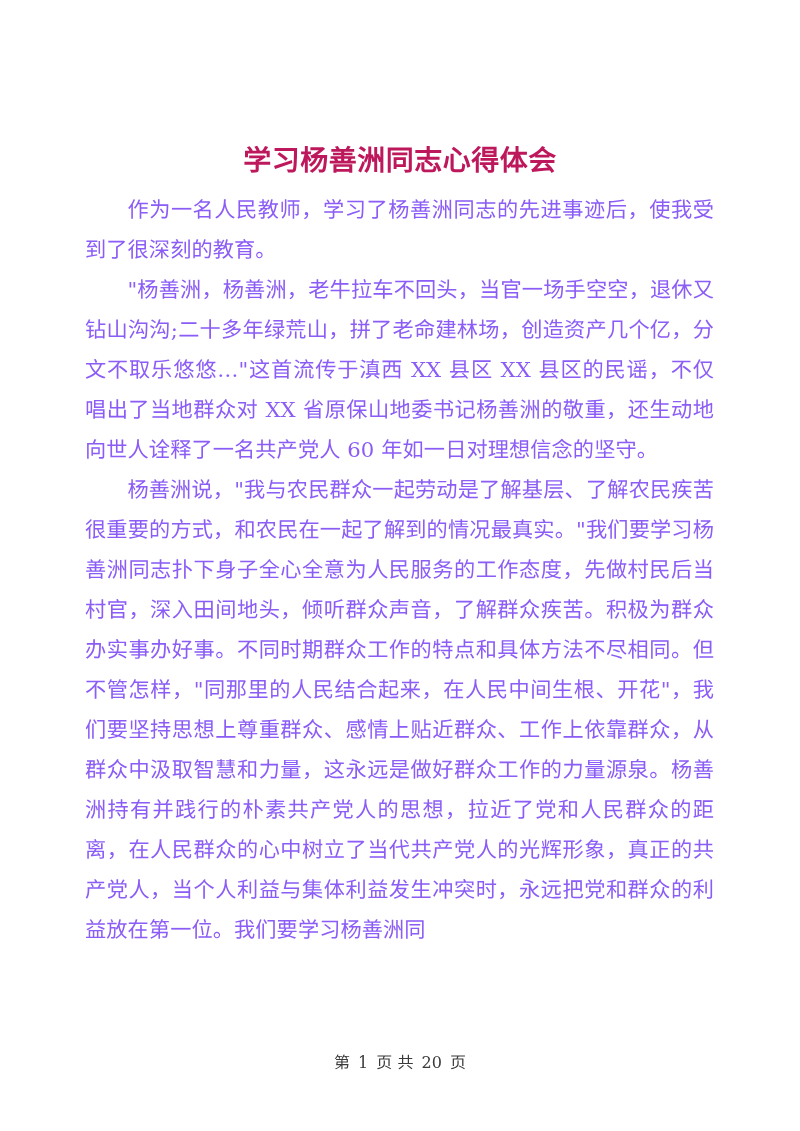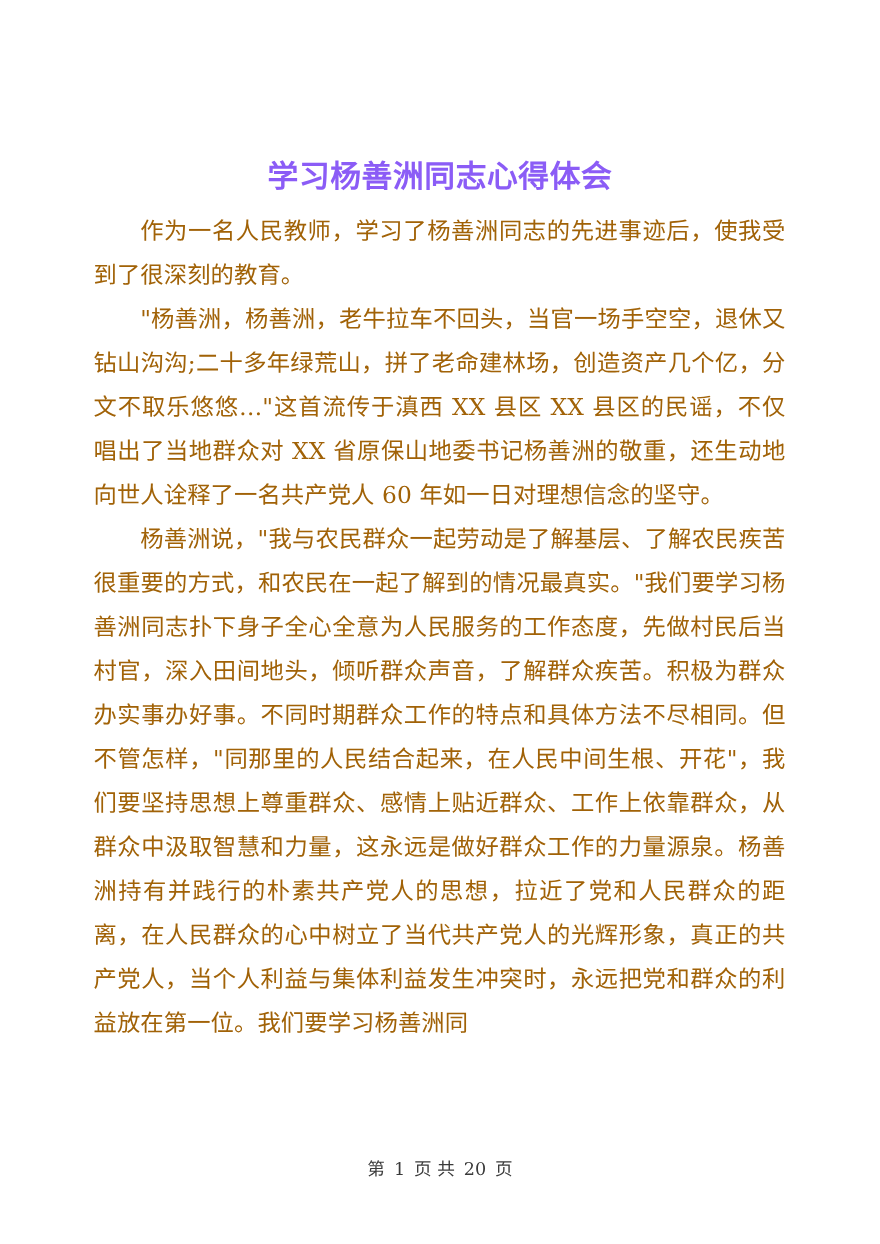--- a/index.html
+++ b/index.html
@@ -28,39 +28,39 @@
   .doc-title {
     position: absolute;
     top: 124px;
     left: 0;
     width: 800px;
     text-align: center;
     font-family: "DejaVu Serif", "Liberation Serif", serif;
     font-size: 28px;
     font-weight: 700;
     line-height: 36px;
-    color: #8b5cf6;
+    color: #be185d;
     letter-spacing: 0.5px;
     white-space: nowrap;
   }
 
   
   .body-block {
     position: absolute;
     top: 190px;
     left: 85px;
     width: 629px;
   }
 
   .doc-para {
     margin: 0;
     font-family: "DejaVu Serif", "Liberation Serif", serif;
     font-size: 21.2px;
     line-height: 40px;
-    color: #a16207;
+    color: #8b5cf6;
     text-align: justify;
     text-justify: inter-ideograph;
     text-indent: 2em;
     word-break: break-all;
     letter-spacing: 0.1px;
   }
 
   .doc-para + .doc-para {
     margin-top: 0;
   }

